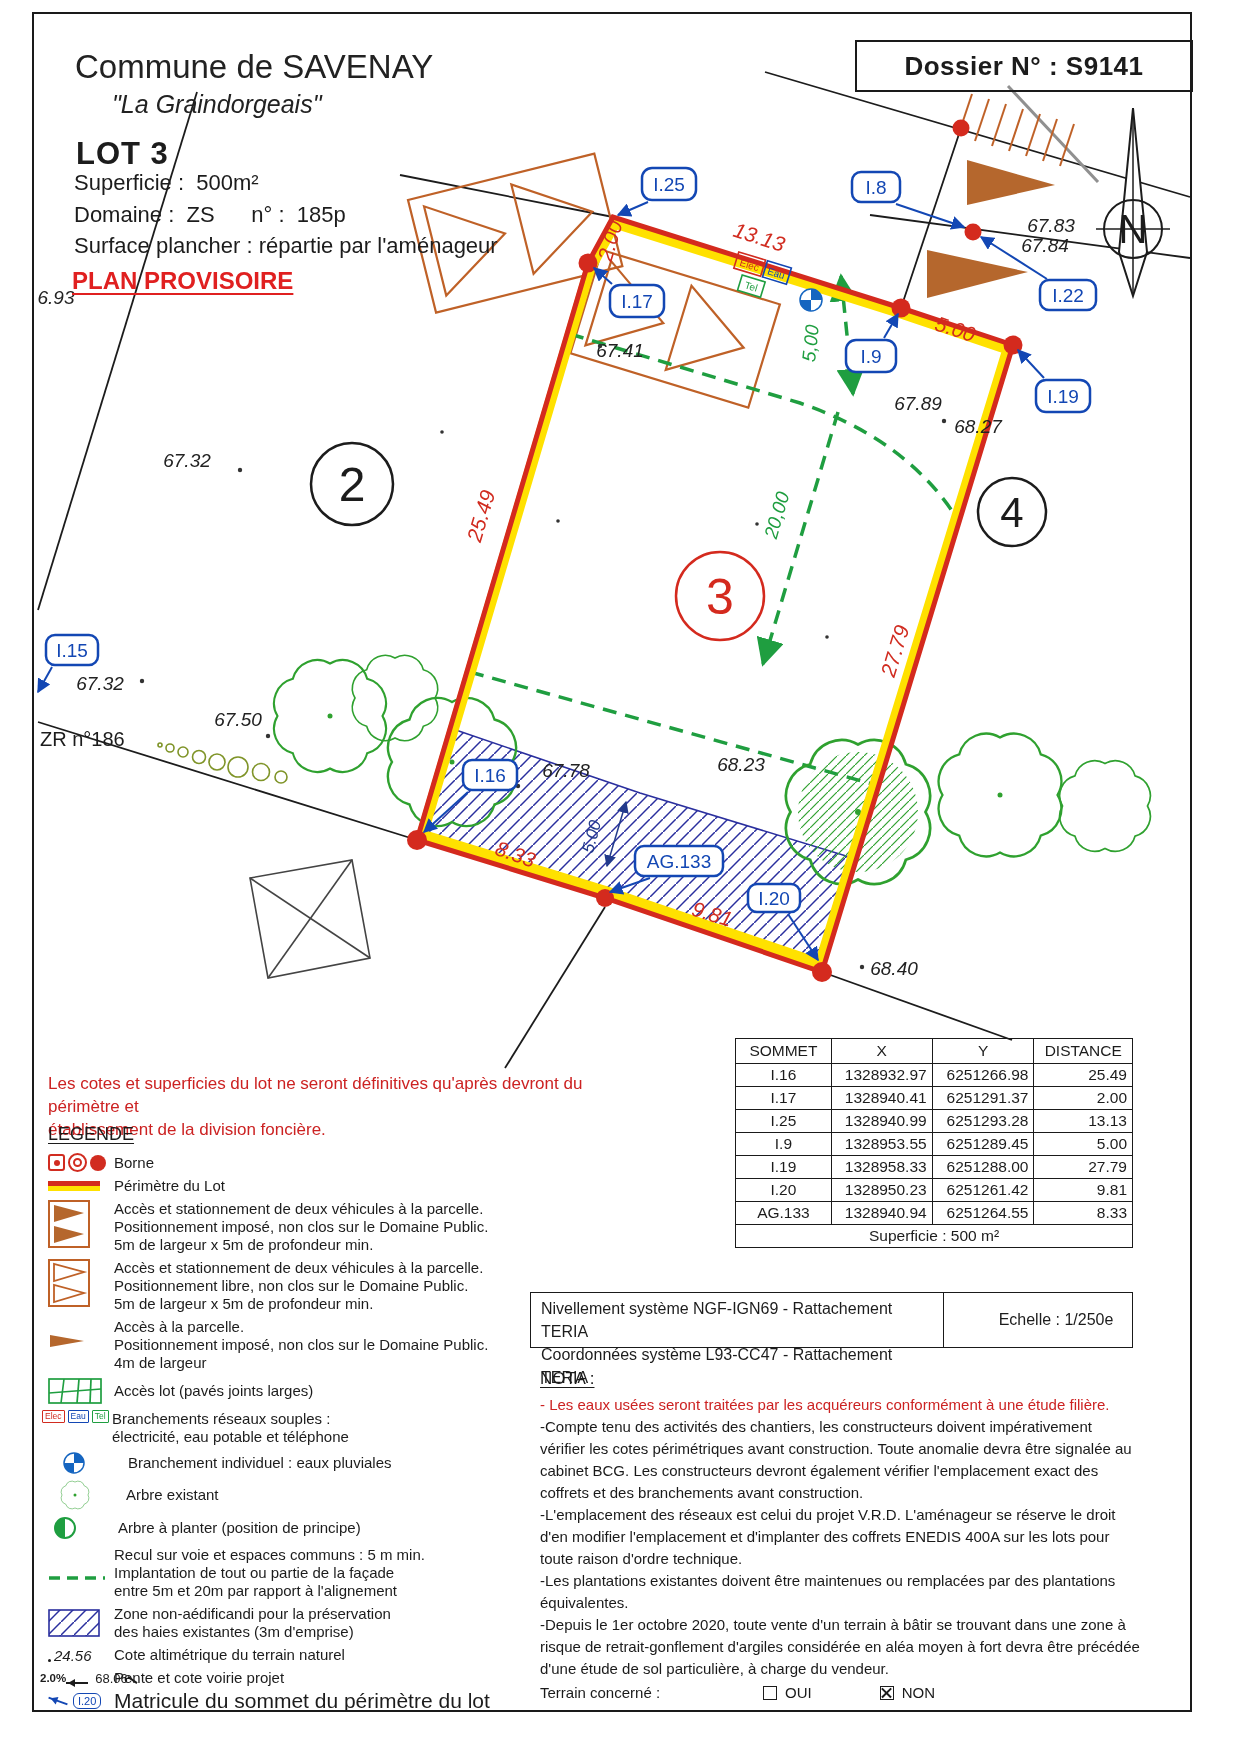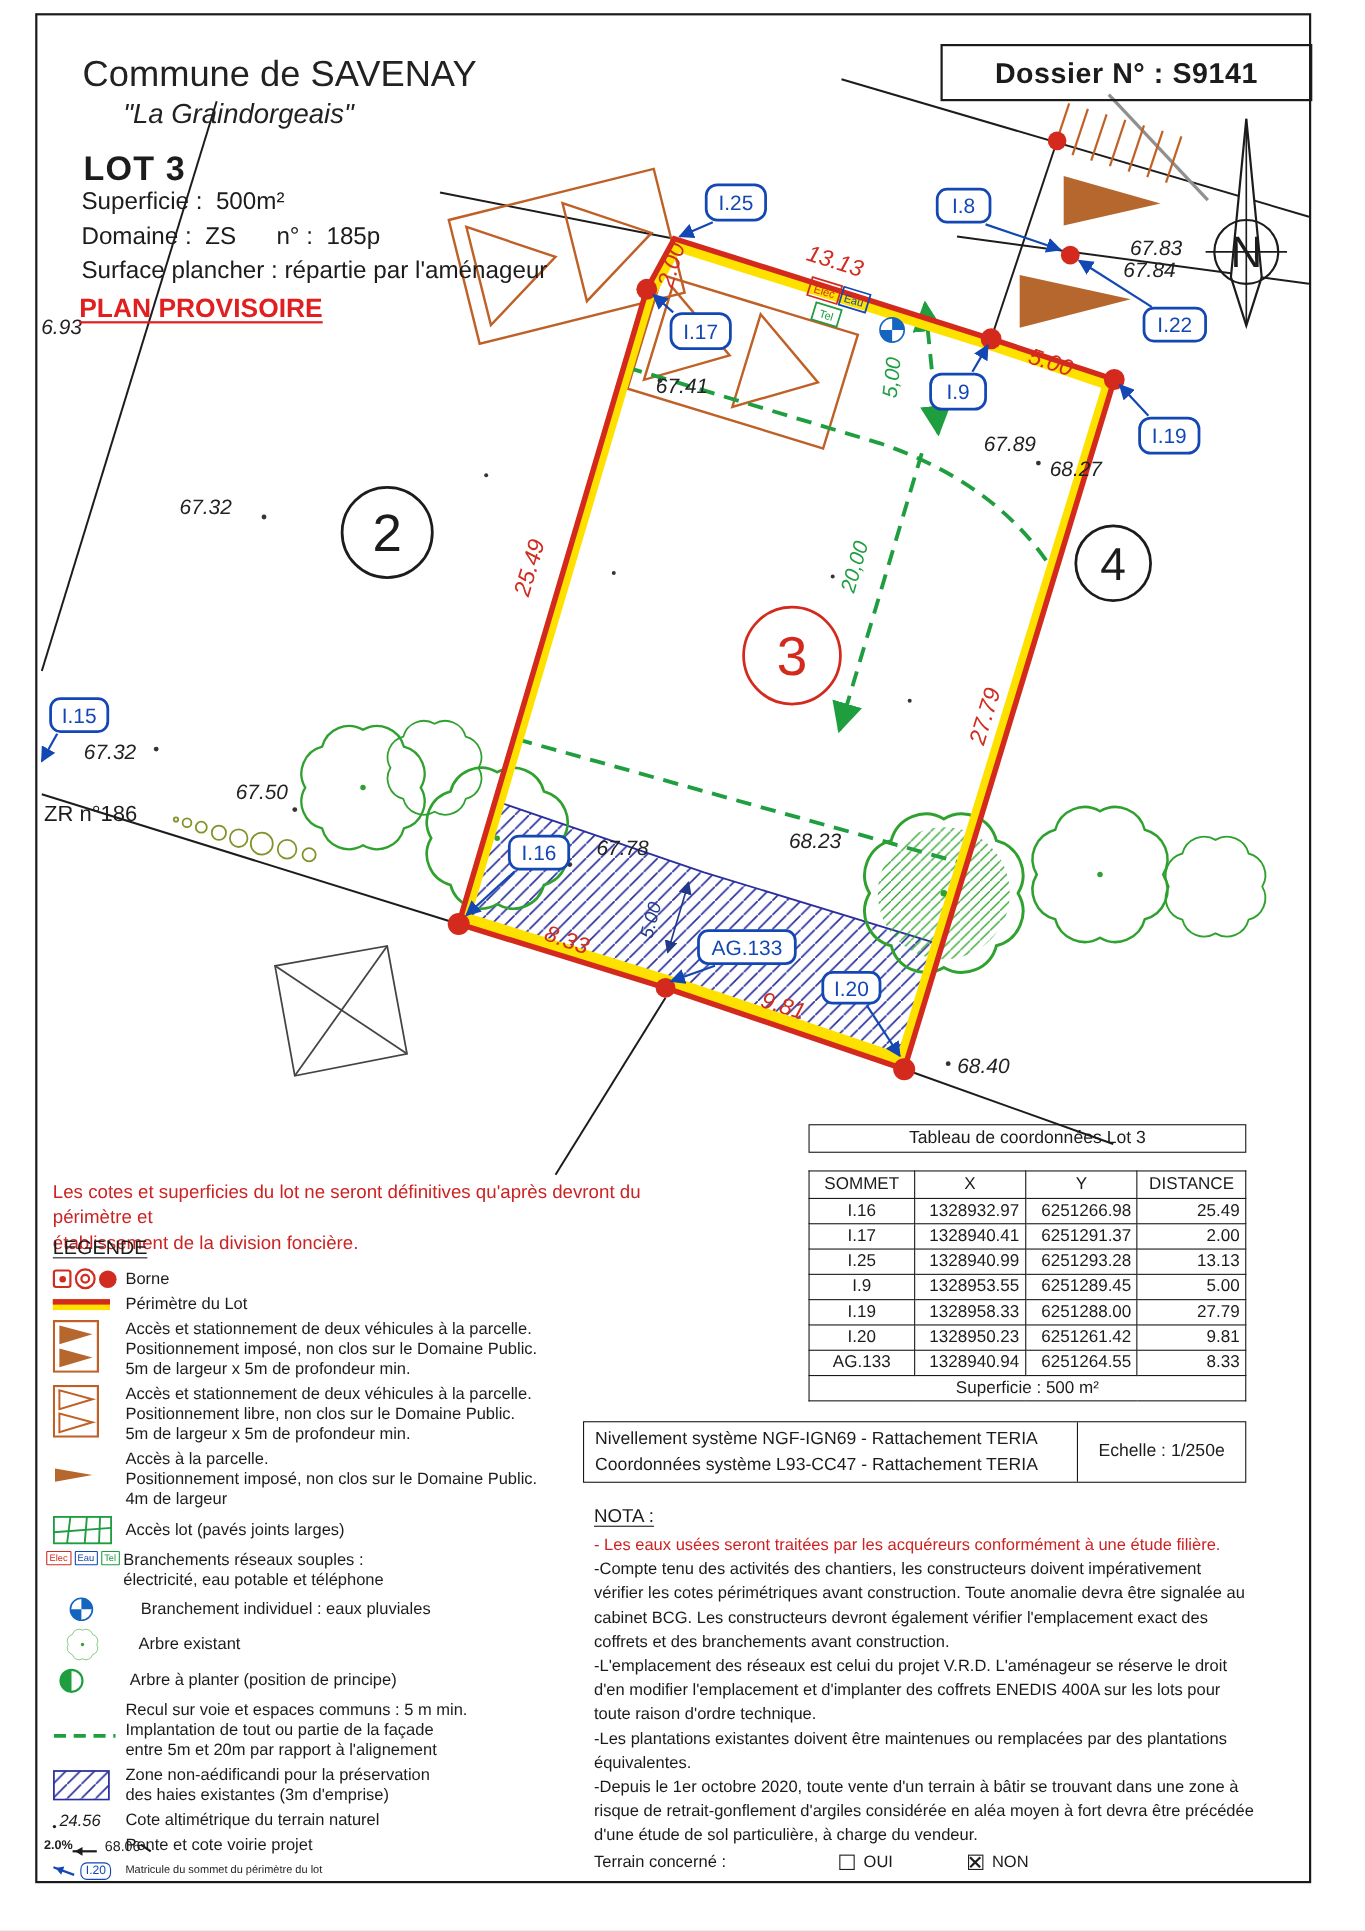--- a/index.html
+++ b/index.html
@@ -52,21 +52,21 @@
   .coord-wrap{left:735px;top:1022px;width:398px;}
   .coord-title{border:1.6px solid #1a1a1a;height:26px;display:flex;align-items:center;justify-content:center;
                font-size:16px;box-sizing:border-box;}
   table.coord{border-collapse:collapse;width:100%;margin-top:16px;font-size:15.5px;}
   table.coord td{border:1.4px solid #1a1a1a;height:22px;padding:0 5px;}
   table.coord tr.hd td{text-align:center;height:24px;}
   td.c{text-align:center;} td.r{text-align:right;}
   td.foot{text-align:center;height:24px;}
   .nivel{left:530px;top:1292px;width:603px;height:56px;border:1.8px solid #1a1a1a;box-sizing:border-box;display:flex;}
   .nivel .lft{flex:1;padding:4px 0 0 10px;font-size:16px;line-height:23px;white-space:pre-line;}
-  .nivel .rgt{width:152px;border-left:1.8px solid #1a1a1a;display:flex;align-items:center;justify-content:center;font-size:16px;}
+  .nivel .rgt{width:152px;border-left:1.8px solid #1a1a1a;display:flex;align-items:center;justify-content:center;font-size:16px;padding-left:36px;}
   .nota{left:540px;top:1368px;width:600px;font-size:15px;line-height:22px;color:#1a1a1a;}
   .nota-title{font-size:17px;text-decoration:underline;text-underline-offset:3px;margin-bottom:4px;}
   .nota-red{color:#cc2222;}
   .nota p{margin:0;}
   .terrain{display:flex;align-items:center;gap:8px;margin-top:2px;}
   .chk{width:14px;height:14px;border:1.8px solid #1c1c1c;display:inline-block;position:relative;box-sizing:border-box;}
   .chk.x::before,.chk.x::after{content:"";position:absolute;left:-1px;top:4.5px;width:13px;height:1.8px;background:#1c1c1c;}
   .chk.x::before{transform:rotate(45deg);} .chk.x::after{transform:rotate(-45deg);}
   .sp-oui{margin-left:95px;} .sp-non{margin-left:60px;}
 </style>
@@ -468,26 +468,25 @@
           </span>
         <span class="cote68">68.06</span>
       </span>
       <span class="leg-tx">Pente et cote voirie projet</span>
     </div>
     <div class="leg-item">
       <span class="leg-ic">
           <i class="arr2"></i>
           <span class="matbox">I.20</span>
         </span>
-      <span class="leg-tx" style="font-size:10px">Matricule du sommet du périmètre du lot</span>
+      <span class="leg-tx" style="font-size:21px">Matricule du sommet du périmètre du lot</span>
     </div>
   </div>
 
   <div class="abs coord-wrap">
-    <div class="coord-title">Tableau de coordonnées Lot 3</div>
     <table class="coord">
       <tbody>
         <tr class="hd">
           <td style="width:102px">SOMMET</td>
           <td style="width:98px">X</td>
           <td style="width:100px">Y</td>
           <td style="width:98px">DISTANCE</td>
         </tr>
         <tr>
             <td class="c">I.16</td>

